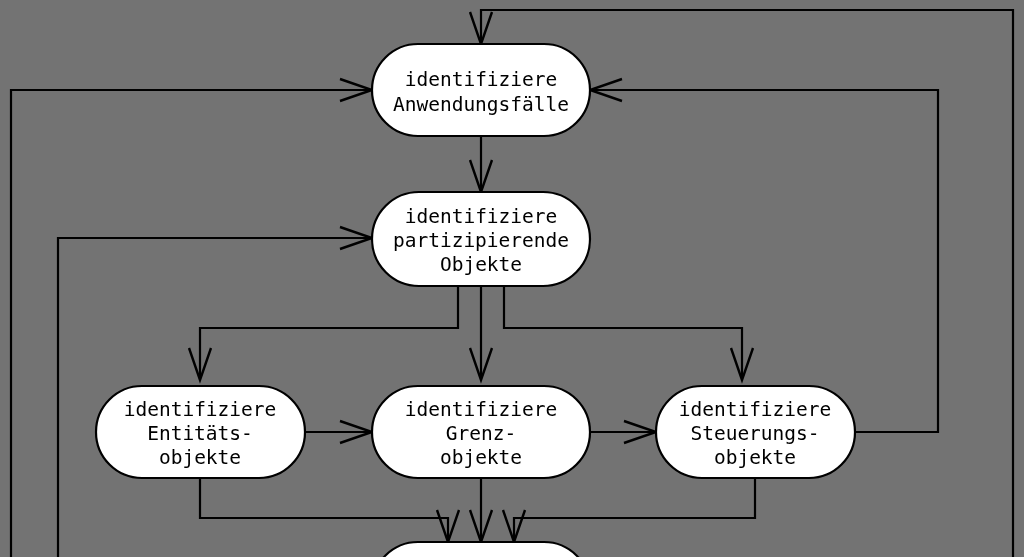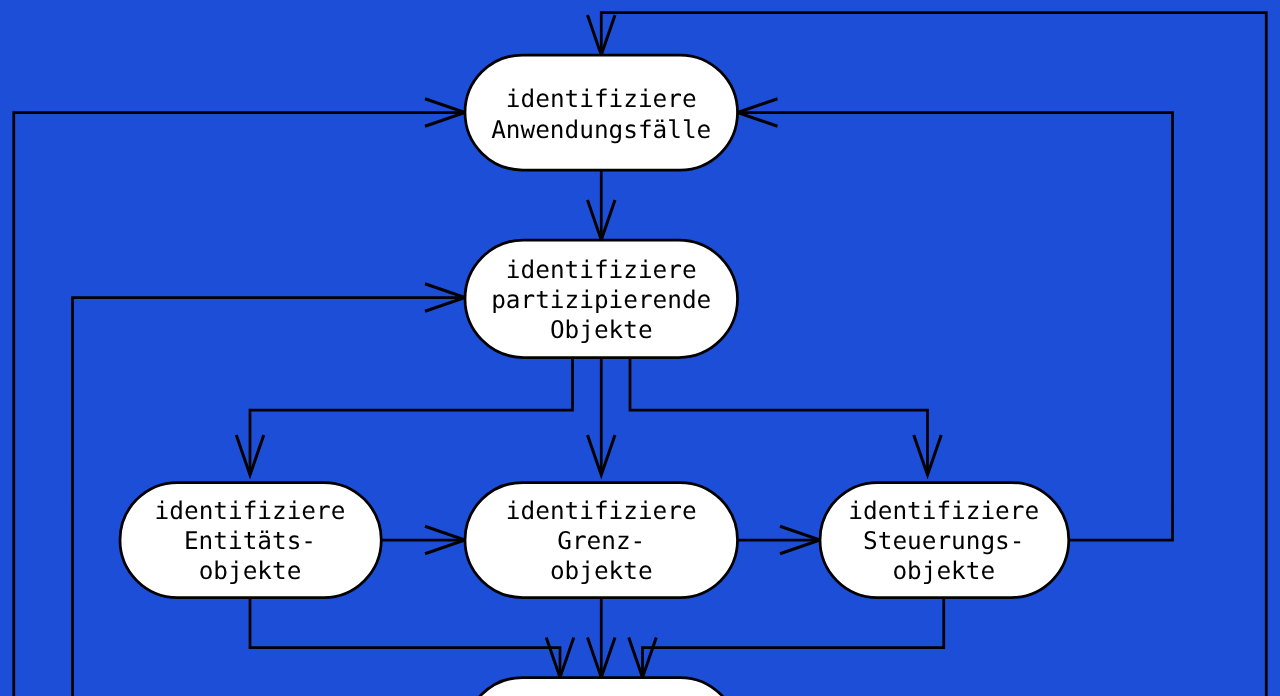--- a/index.html
+++ b/index.html
@@ -5,21 +5,21 @@
 <style>
   html, body {
     margin: 0;
     padding: 0;
     background: #ffffff;
   }
   #diagram-root {
     position: relative;
     width: 1024px;
     height: 557px;
-    background: #1d4ed8;
+    background: #737373;
     overflow: hidden;
     font-family: "DejaVu Sans Mono", "Liberation Mono", monospace;
   }
   #flow-svg {
     position: absolute;
     top: 0;
     left: 0;
     width: 1024px;
     height: 557px;
     display: block;

